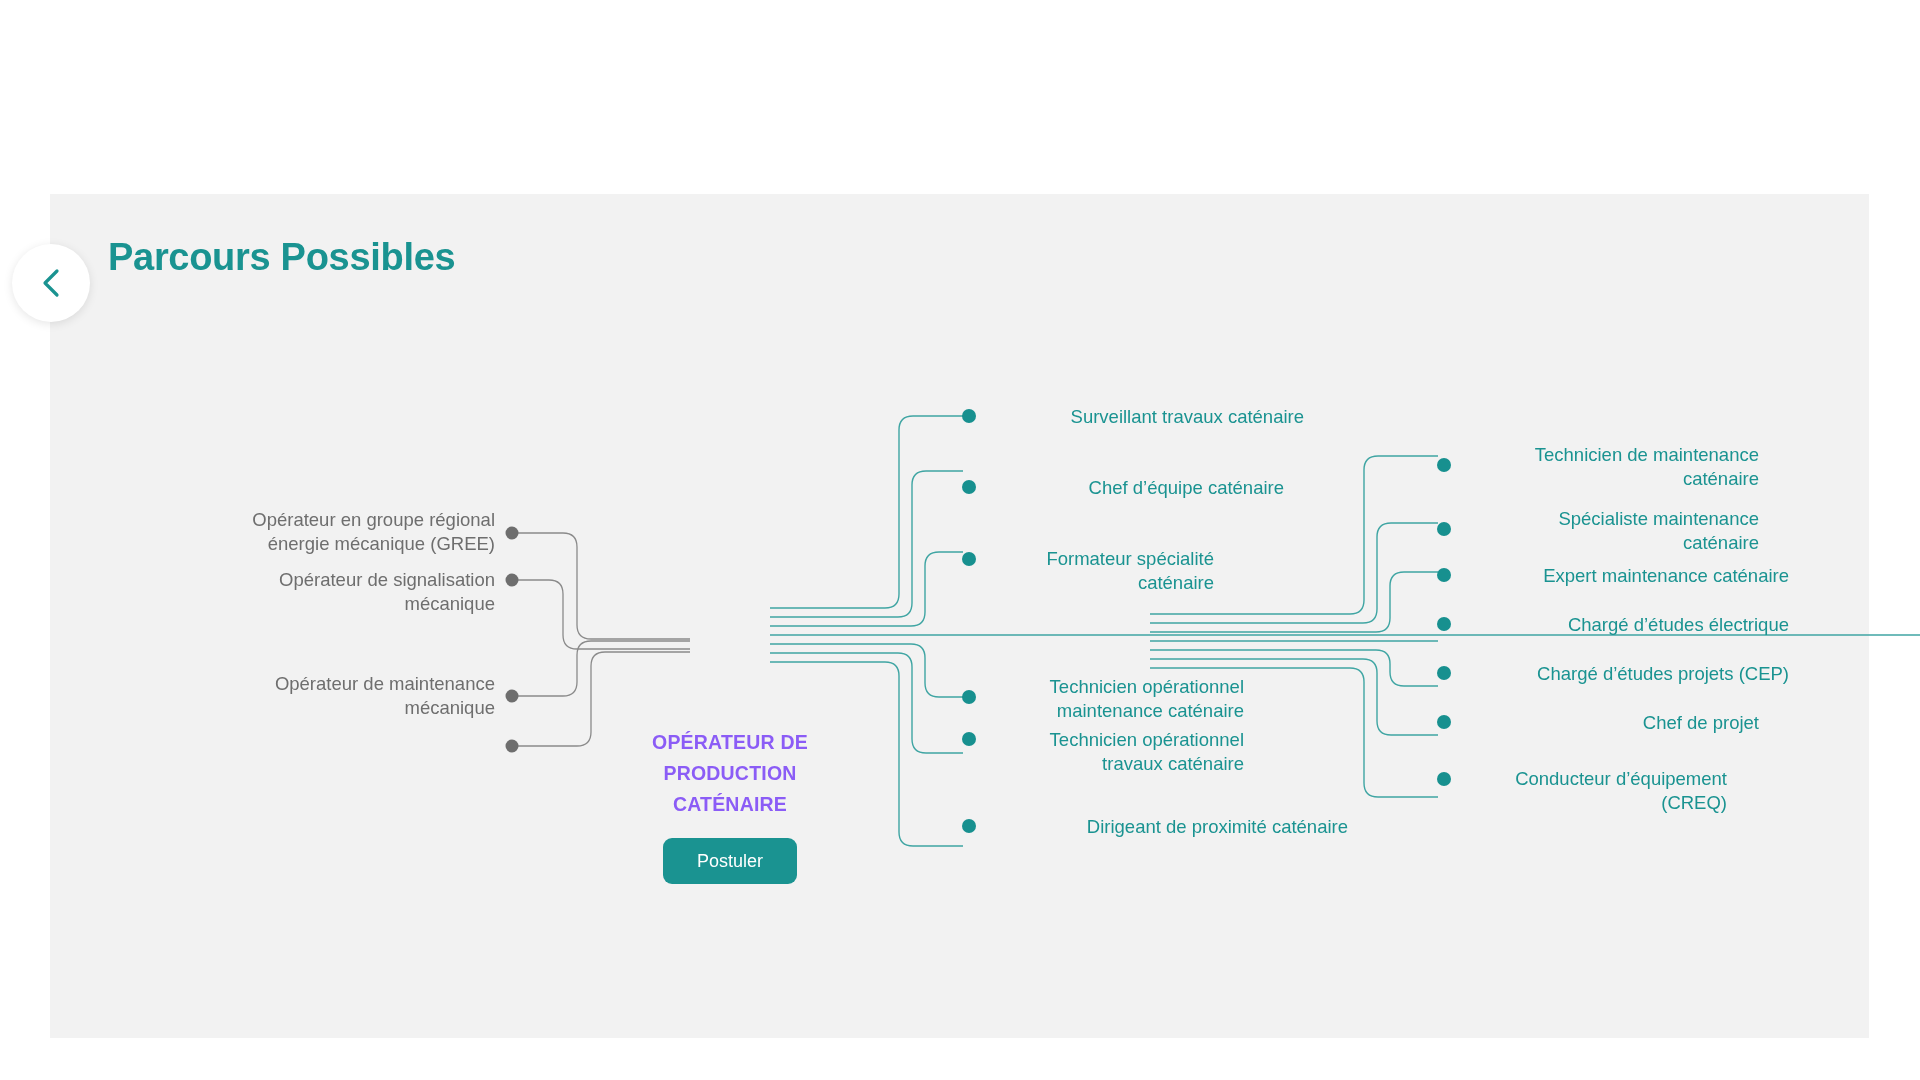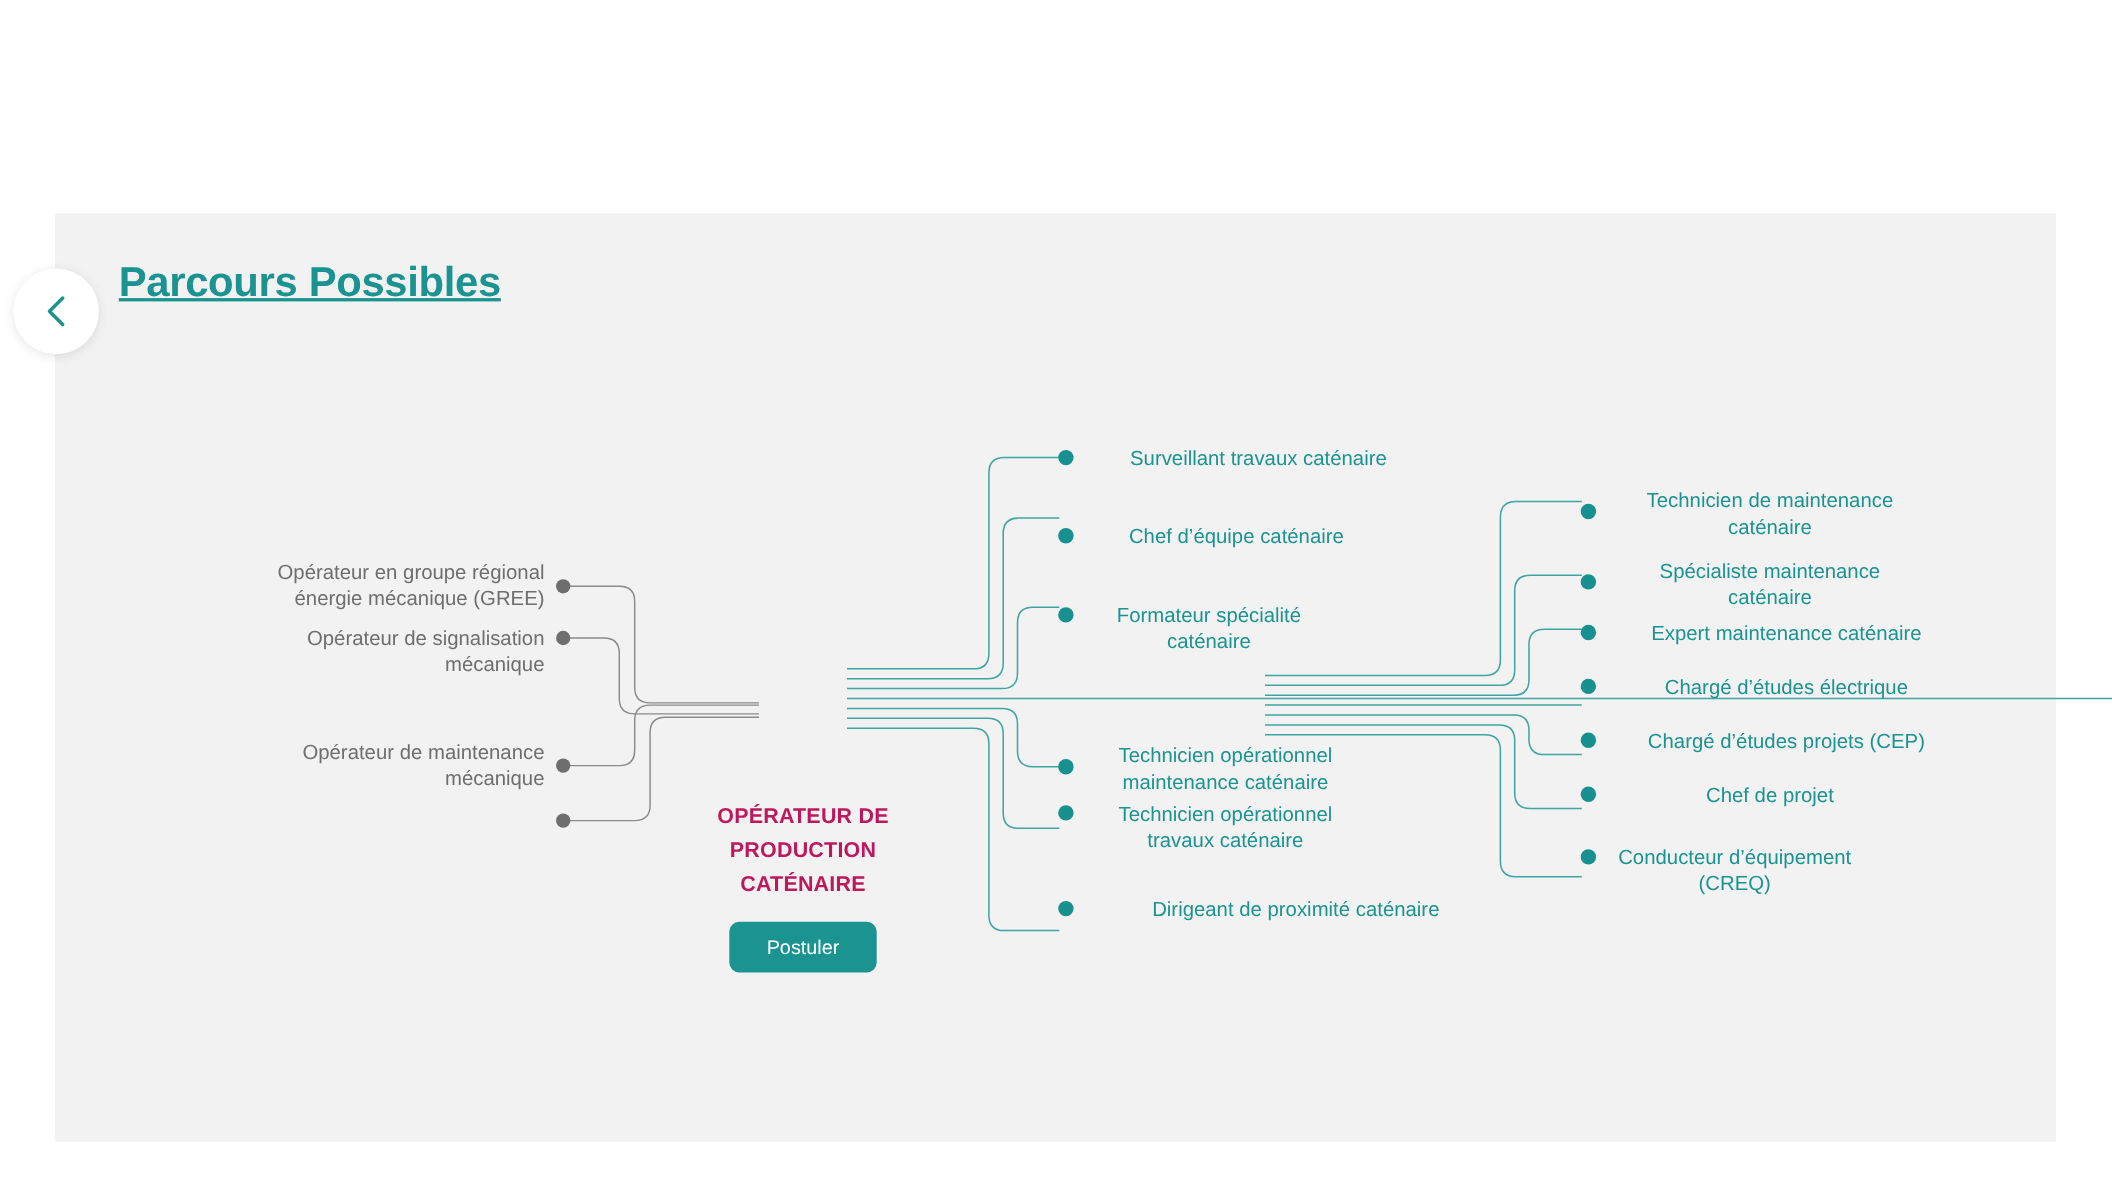--- a/index.html
+++ b/index.html
@@ -53,21 +53,20 @@
   .page-title {
     position: absolute;
     left: 108px;
     top: 236px;
     font-size: 38px;
     font-weight: bold;
     color: #1a9391;
     letter-spacing: -0.3px;
     white-space: nowrap;
     z-index: 6;
-    text-decoration: underline;
   }
 
   
   .diagram {
     position: absolute;
     left: 0;
     top: 0;
     width: 1920px;
     height: 1080px;
     z-index: 3;
@@ -83,37 +82,37 @@
     white-space: pre-line;
   }
 
   .left-label {
     color: #6e6e6e;
     text-align: right;
   }
 
   .mid-label, .right-label {
     color: #1a9391;
-    text-align: center;
+    text-align: right;
   }
 
   
   .center-node {
     position: absolute;
     left: 610px;
     top: 727px;
     width: 240px;
     text-align: center;
     z-index: 6;
   }
   .center-title {
     font-size: 19.5px;
     font-weight: bold;
     line-height: 31px;
-    color: #be185d;
+    color: #8b5cf6;
     letter-spacing: 0.2px;
     white-space: pre-line;
   }
   .apply-btn {
     margin-top: 18px;
     display: inline-block;
     background: #1a9391;
     color: #ffffff;
     font-size: 18px;
     font-family: "Liberation Sans", sans-serif;

